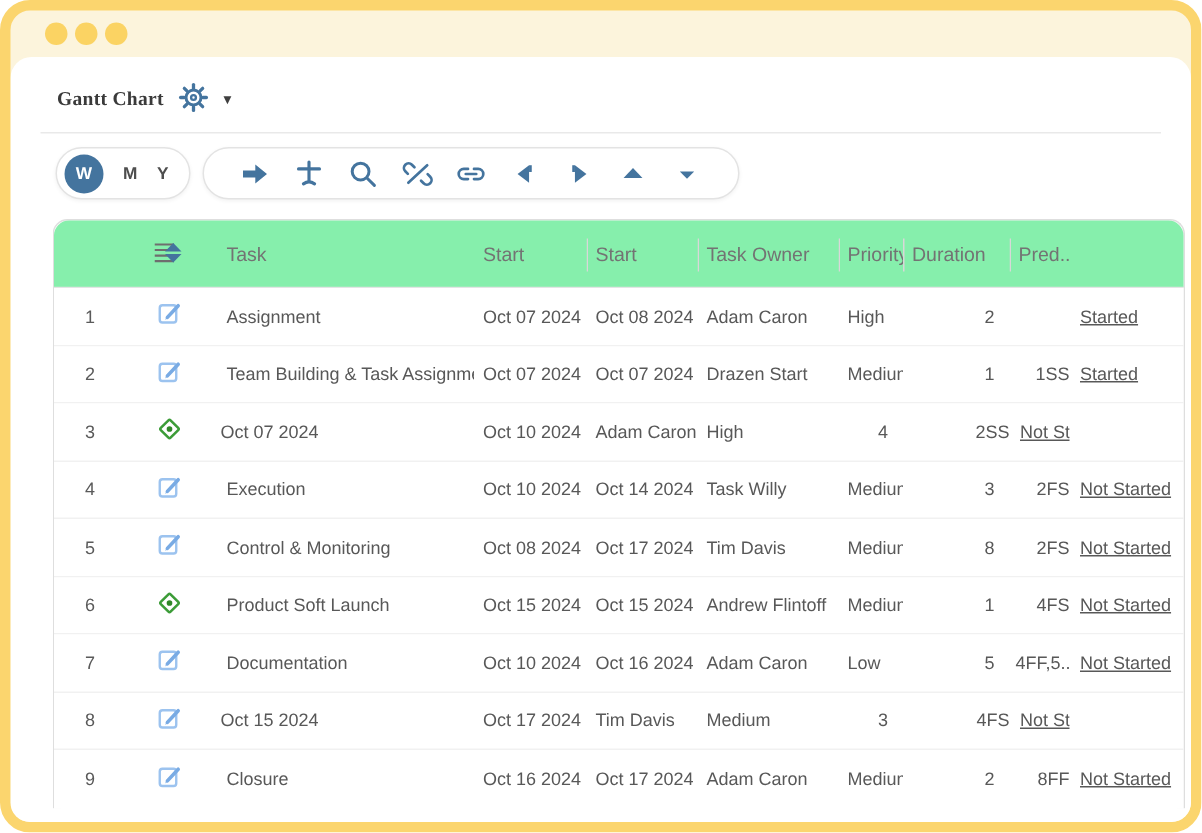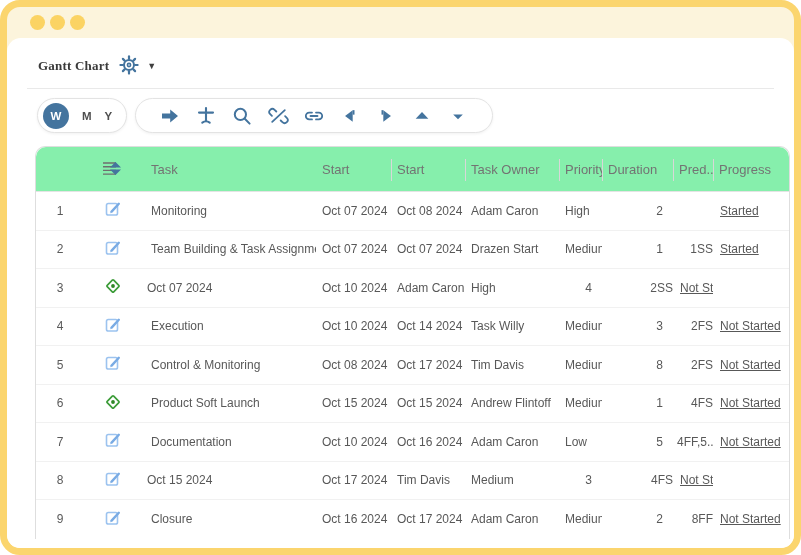--- a/index.html
+++ b/index.html
@@ -172,36 +172,35 @@
             </svg>
           </span>
         </div>
         <div class="hcell hc-task">Task</div>
         <div class="hcell">Start</div>
         <div class="hcell hdiv">Start</div>
         <div class="hcell hdiv">Task Owner</div>
         <div class="hcell hdiv">Priority</div>
         <div class="hcell hdiv">Duration</div>
         <div class="hcell hdiv">Pred...</div>
-        <div class="hcell hdiv">Progress</div>
       </div>
       <div>
   <div class="gridrow row">
     <div class="cell c-num">1</div>
     <div class="cell c-icon">
       <span>
         <svg width="16" height="16" viewBox="0 0 16 16" fill="none">
           <rect x="1.5" y="2.5" width="11" height="11.5" rx="1.8" stroke="#9CC3EF" stroke-width="1.6"></rect>
           <line x1="13.8" y1="2.8" x2="6.6" y2="10.6" stroke="#79ABE4" stroke-width="2.4" stroke-linecap="round"></line>
           <polygon points="5.2,12.4 6.9,10.9 5.9,9.9" fill="#79ABE4"></polygon>
         </svg>
       </span>
 
     </div>
-    <div class="cell c-task">Monitoring</div>
+    <div class="cell c-task">Assignment</div>
     <div class="cell">Oct 07 2024</div>
     <div class="cell">Oct 08 2024</div>
     <div class="cell">Adam Caron</div>
     <div class="cell">High</div>
     <div class="cell c-duration">2</div>
     <div class="cell c-pred"></div>
     <div class="cell c-progress">Started</div>
   </div>
 
   <div class="gridrow row">

